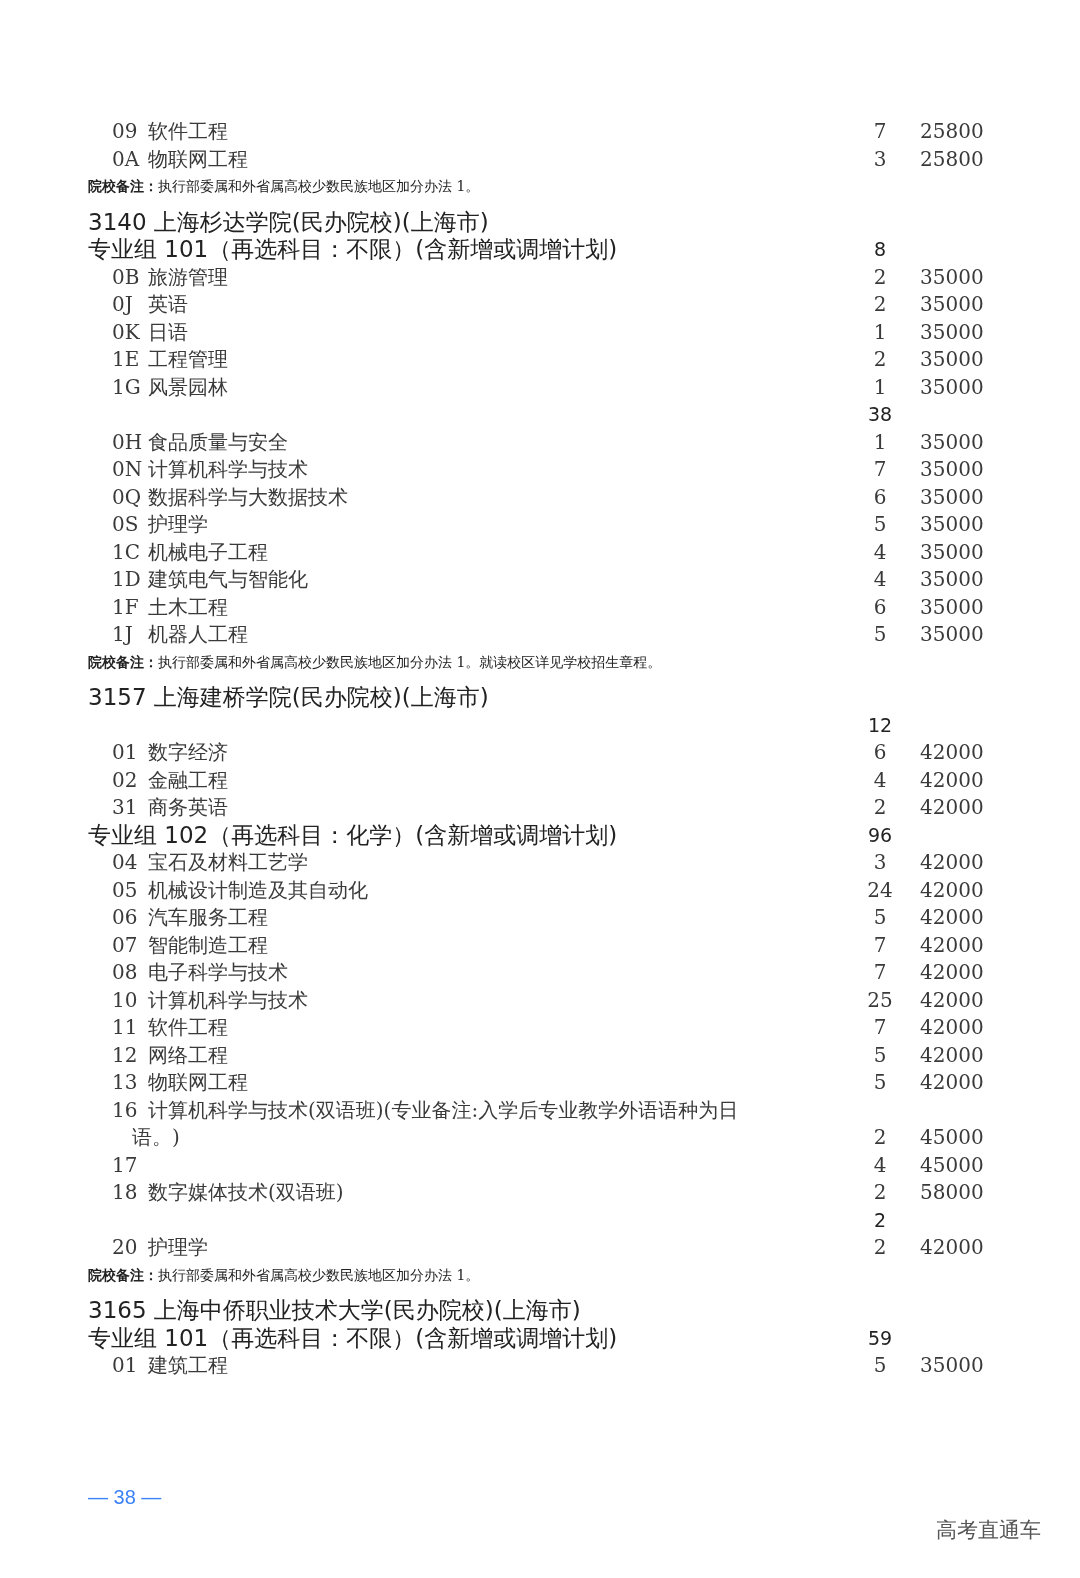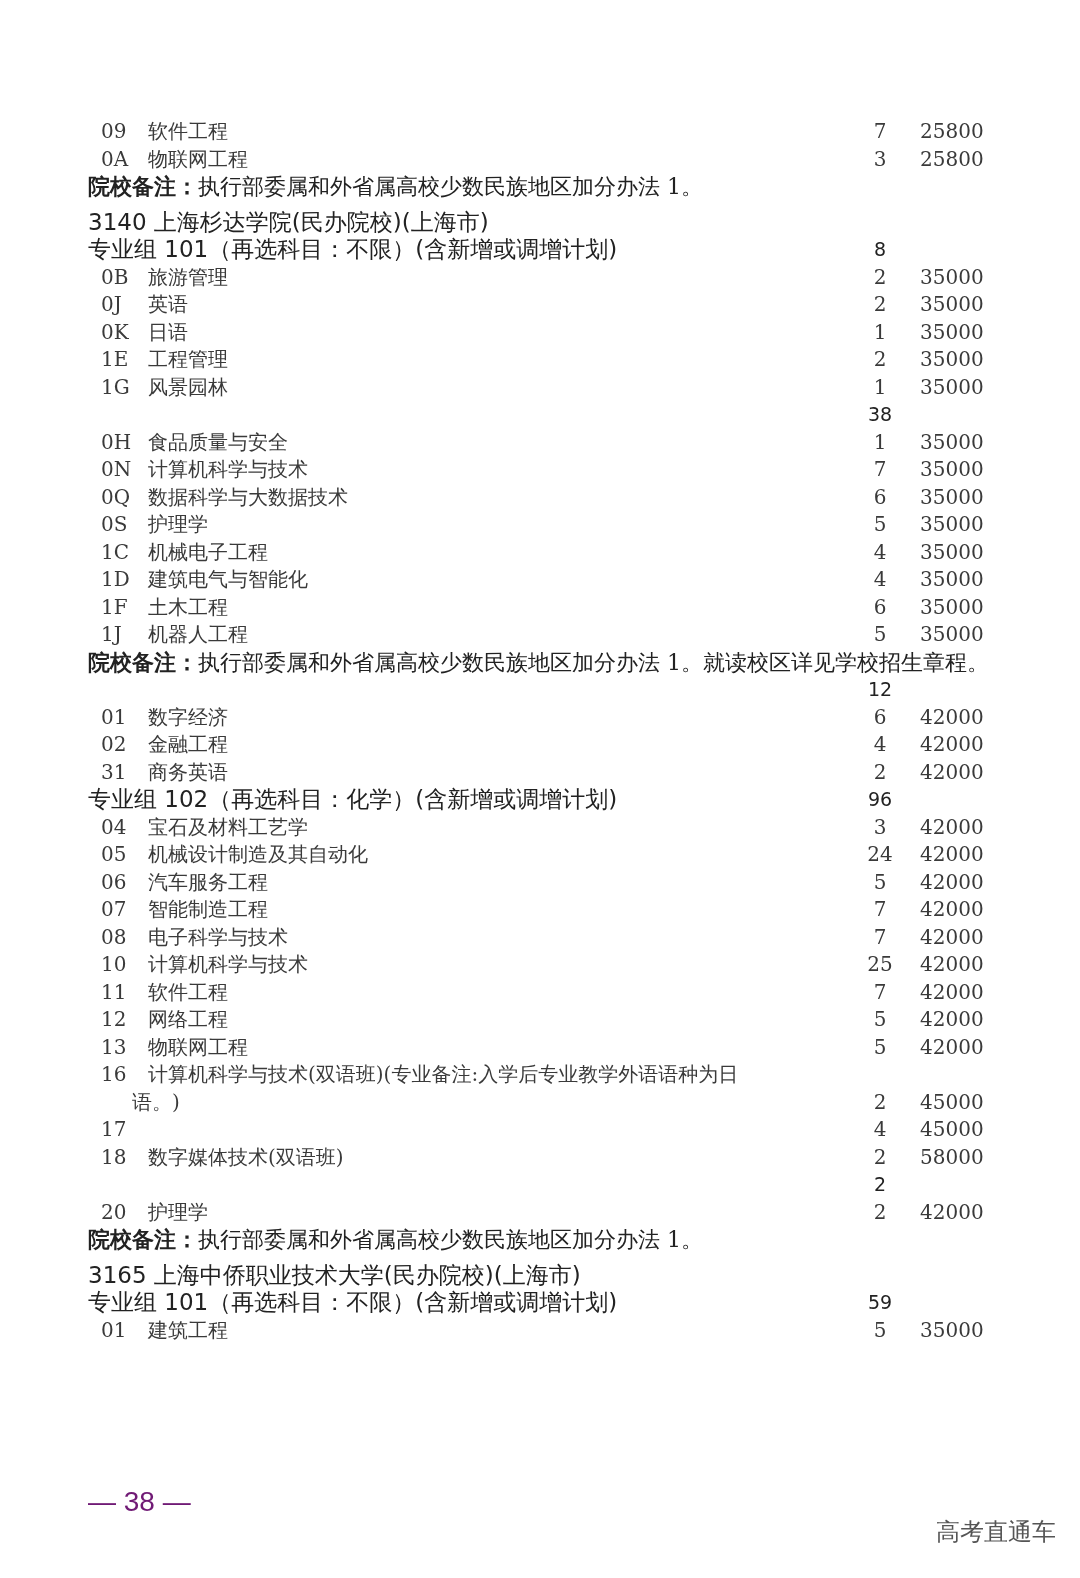--- a/index.html
+++ b/index.html
@@ -1,33 +1,33 @@
 <!DOCTYPE html>
 <html><head>
 <meta charset="utf-8">
 <style>
   html, body { margin: 0; padding: 0; background: #ffffff; }
   body { width: 1080px; height: 1578px; position: relative; overflow: hidden;
          font-family: "DejaVu Serif", "Liberation Serif", serif; color: #333; }
   .page { position: absolute; left: 0; top: 118px; width: 1080px; }
   .line { position: relative; height: 27.5px; line-height: 27.5px; font-size: 20px; white-space: nowrap; }
-  .line .code { position: absolute; left: 101px; color: #3a3a3a; letter-spacing: 0px; text-align: center; }
+  .line .code { position: absolute; left: 112px; color: #3a3a3a; letter-spacing: 0px; text-align: center; }
   .line .name { position: absolute; left: 148px; color: #3a3a3a; }
   .line .name.cont { left: 132px; }
   .line .count { position: absolute; left: 860px; width: 40px; text-align: center; color: #3a3a3a; }
   .line .fee { position: absolute; left: 920px; width: 72px; color: #3a3a3a; }
   .line.group .label, .line.school .label { position: absolute; left: 88px;
        font-family: "DejaVu Sans", "Liberation Sans", sans-serif; font-size: 23px; color: #222; }
   .line.group .count { font-family: "DejaVu Sans", "Liberation Sans", sans-serif; font-size: 19px; color: #222; }
-  .line.remark .label { position: absolute; left: 88px; font-size: 22px; color: #222; }
+  .line.remark .label { position: absolute; left: 88px; font-size: 14px; color: #222; }
   .line.remark .label b { font-family: "DejaVu Sans", "Liberation Sans", sans-serif; font-weight: bold; }
   .line.gap-before { margin-top: 8px; }
-  .pageno { position: absolute; left: 88px; top: 1486px; font-size: 28px; color: #701a75;
+  .pageno { position: absolute; left: 88px; top: 1486px; font-size: 20px; color: #3b82f6;
             font-family: "Liberation Sans", sans-serif; }
-  .watermark { position: absolute; left: 936px; top: 1516px; font-size: 24px; color: #555;
+  .watermark { position: absolute; left: 936px; top: 1516px; font-size: 21px; color: #555;
                font-family: "DejaVu Sans", sans-serif; }
 </style>
 </head>
 <body>
 
 <div class="page">
 
   <div class="line">
     <span class="code">09</span>
     <span class="name">软件工程</span>
@@ -130,20 +130,23 @@
   <div class="line">
       <span class="code">1J</span>
       <span class="name">机器人工程</span>
       <span class="count">5</span>
       <span class="fee">35000</span>
     </div>
   <div class="line remark">
     <span class="label"><b>院校备注：</b><span>执行部委属和外省属高校少数民族地区加分办法 1。就读校区详见学校招生章程。</span></span>
   </div>
 
+  <div class="line school gap-before">
+    <span class="label">3157 上海建桥学院(民办院校)(上海市)</span>
+  </div>
   <div class="line group">
     <span class="count">12</span>
   </div>
   <div class="line">
       <span class="code">01</span>
       <span class="name">数字经济</span>
       <span class="count">6</span>
       <span class="fee">42000</span>
     </div>
   <div class="line">

